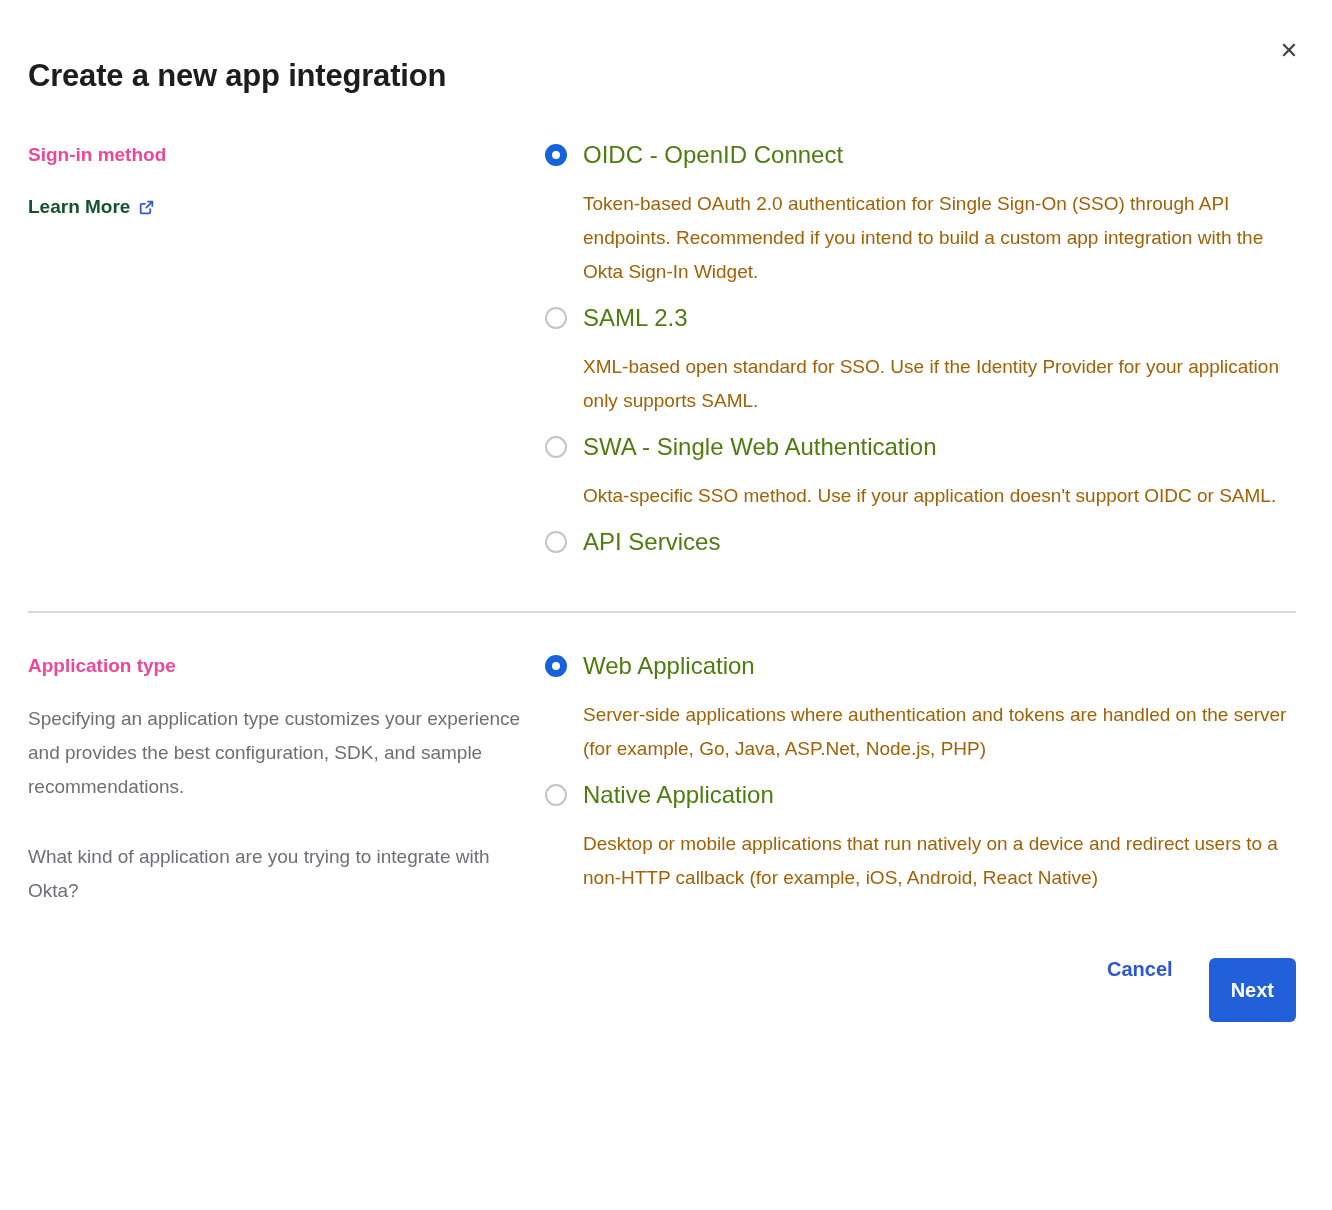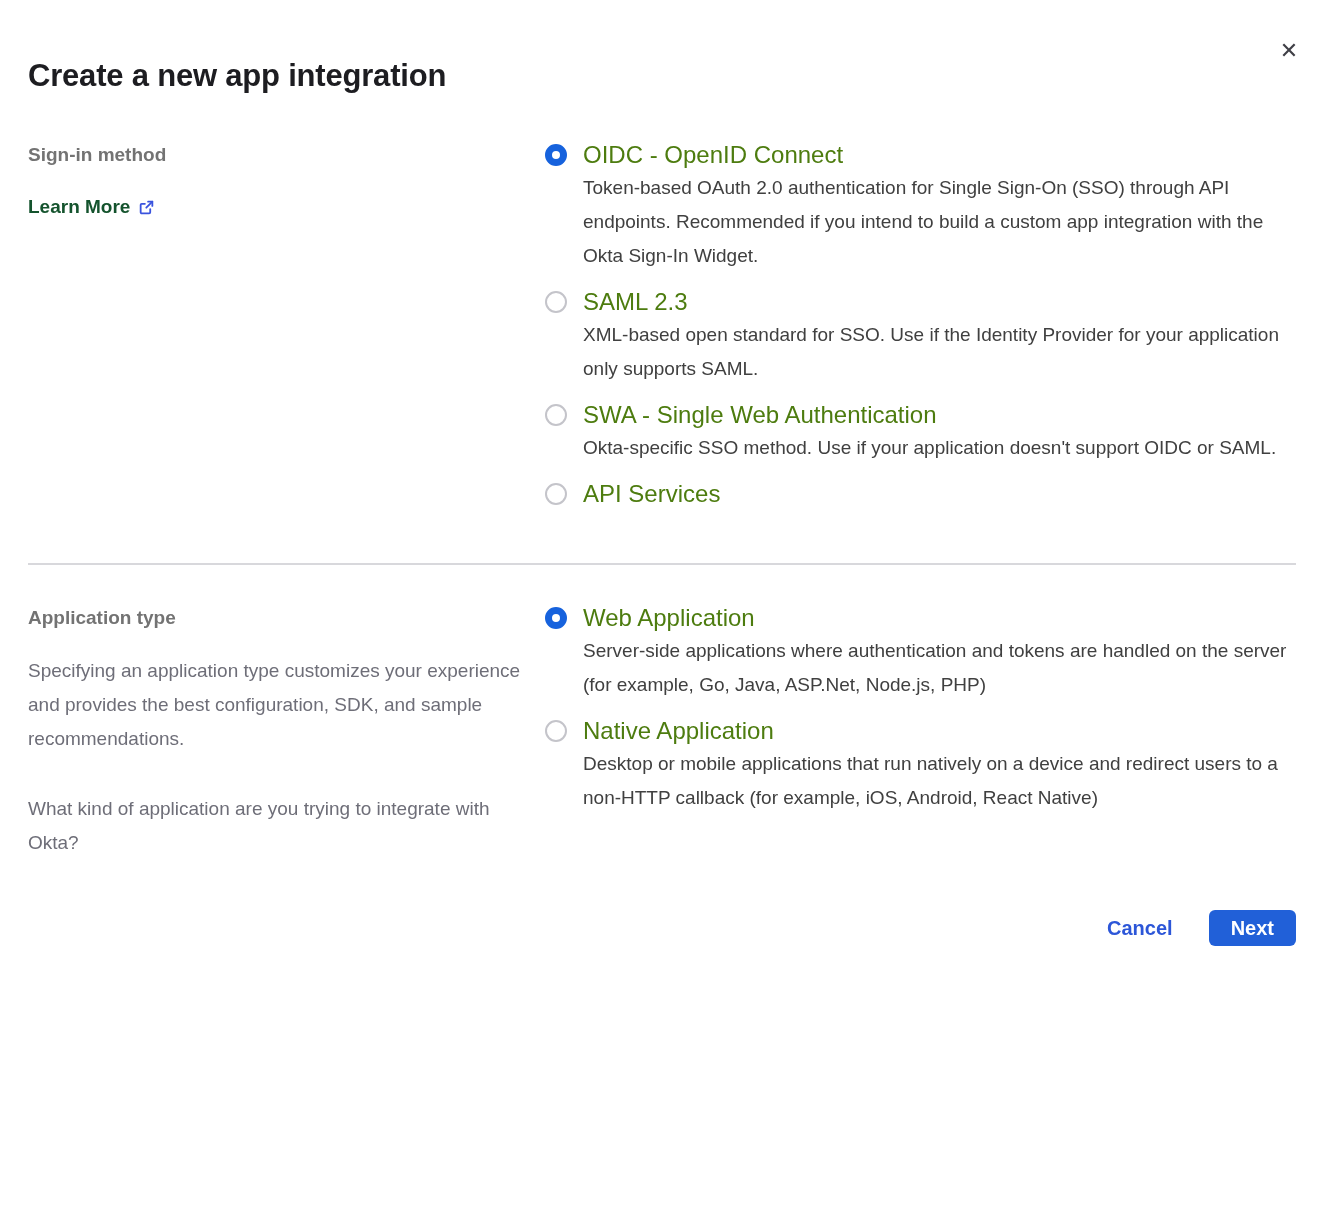--- a/index.html
+++ b/index.html
@@ -45,21 +45,21 @@
   }
   .left-col {
     width: 517px;
     flex: 0 0 517px;
     padding-right: 24px;
   }
   .right-col { flex: 1 1 auto; min-width: 0; }
   .section-heading {
     font-size: 19px;
     font-weight: 700;
-    color: #737373;
+    color: #ec4899;
     line-height: 26px;
   }
   .learn-more {
     display: inline-flex;
     align-items: center;
     gap: 8px;
     margin-top: 26px;
     font-size: 19px;
     font-weight: 600;
     color: #14532d;
@@ -97,47 +97,46 @@
   }
   .option-body { flex: 1 1 auto; min-width: 0; }
   .option-label {
     font-size: 24px;
     font-weight: 500;
     color: #4d7c0f;
     line-height: 26px;
     cursor: pointer;
   }
   .option-desc {
-    margin-top: 3px;
-    font-size: 19px;
-    color: #404040;
+    margin-top: 19px;
+    font-size: 19px;
+    color: #a16207;
     line-height: 34px;
   }
   .divider {
     height: 2px;
     background: #d8d8dc;
     margin: 56px 0 40px 0;
   }
   .footer {
     display: flex;
     justify-content: flex-end;
-    align-items: center;
     margin-top: 50px;
   }
   .cancel-link {
     font-size: 20px;
     font-weight: 600;
     color: #2c56d8;
     text-decoration: none;
     margin-right: 36px;
     cursor: pointer;
   }
   .next-btn {
     min-width: 84px;
-    height: 36px;
+    height: 64px;
     padding: 0 22px;
     background: #2160d8;
     color: #ffffff;
     border: none;
     border-radius: 6px;
     font-size: 20px;
     font-weight: 700;
     font-family: "Liberation Sans", sans-serif;
     cursor: pointer;
   }

